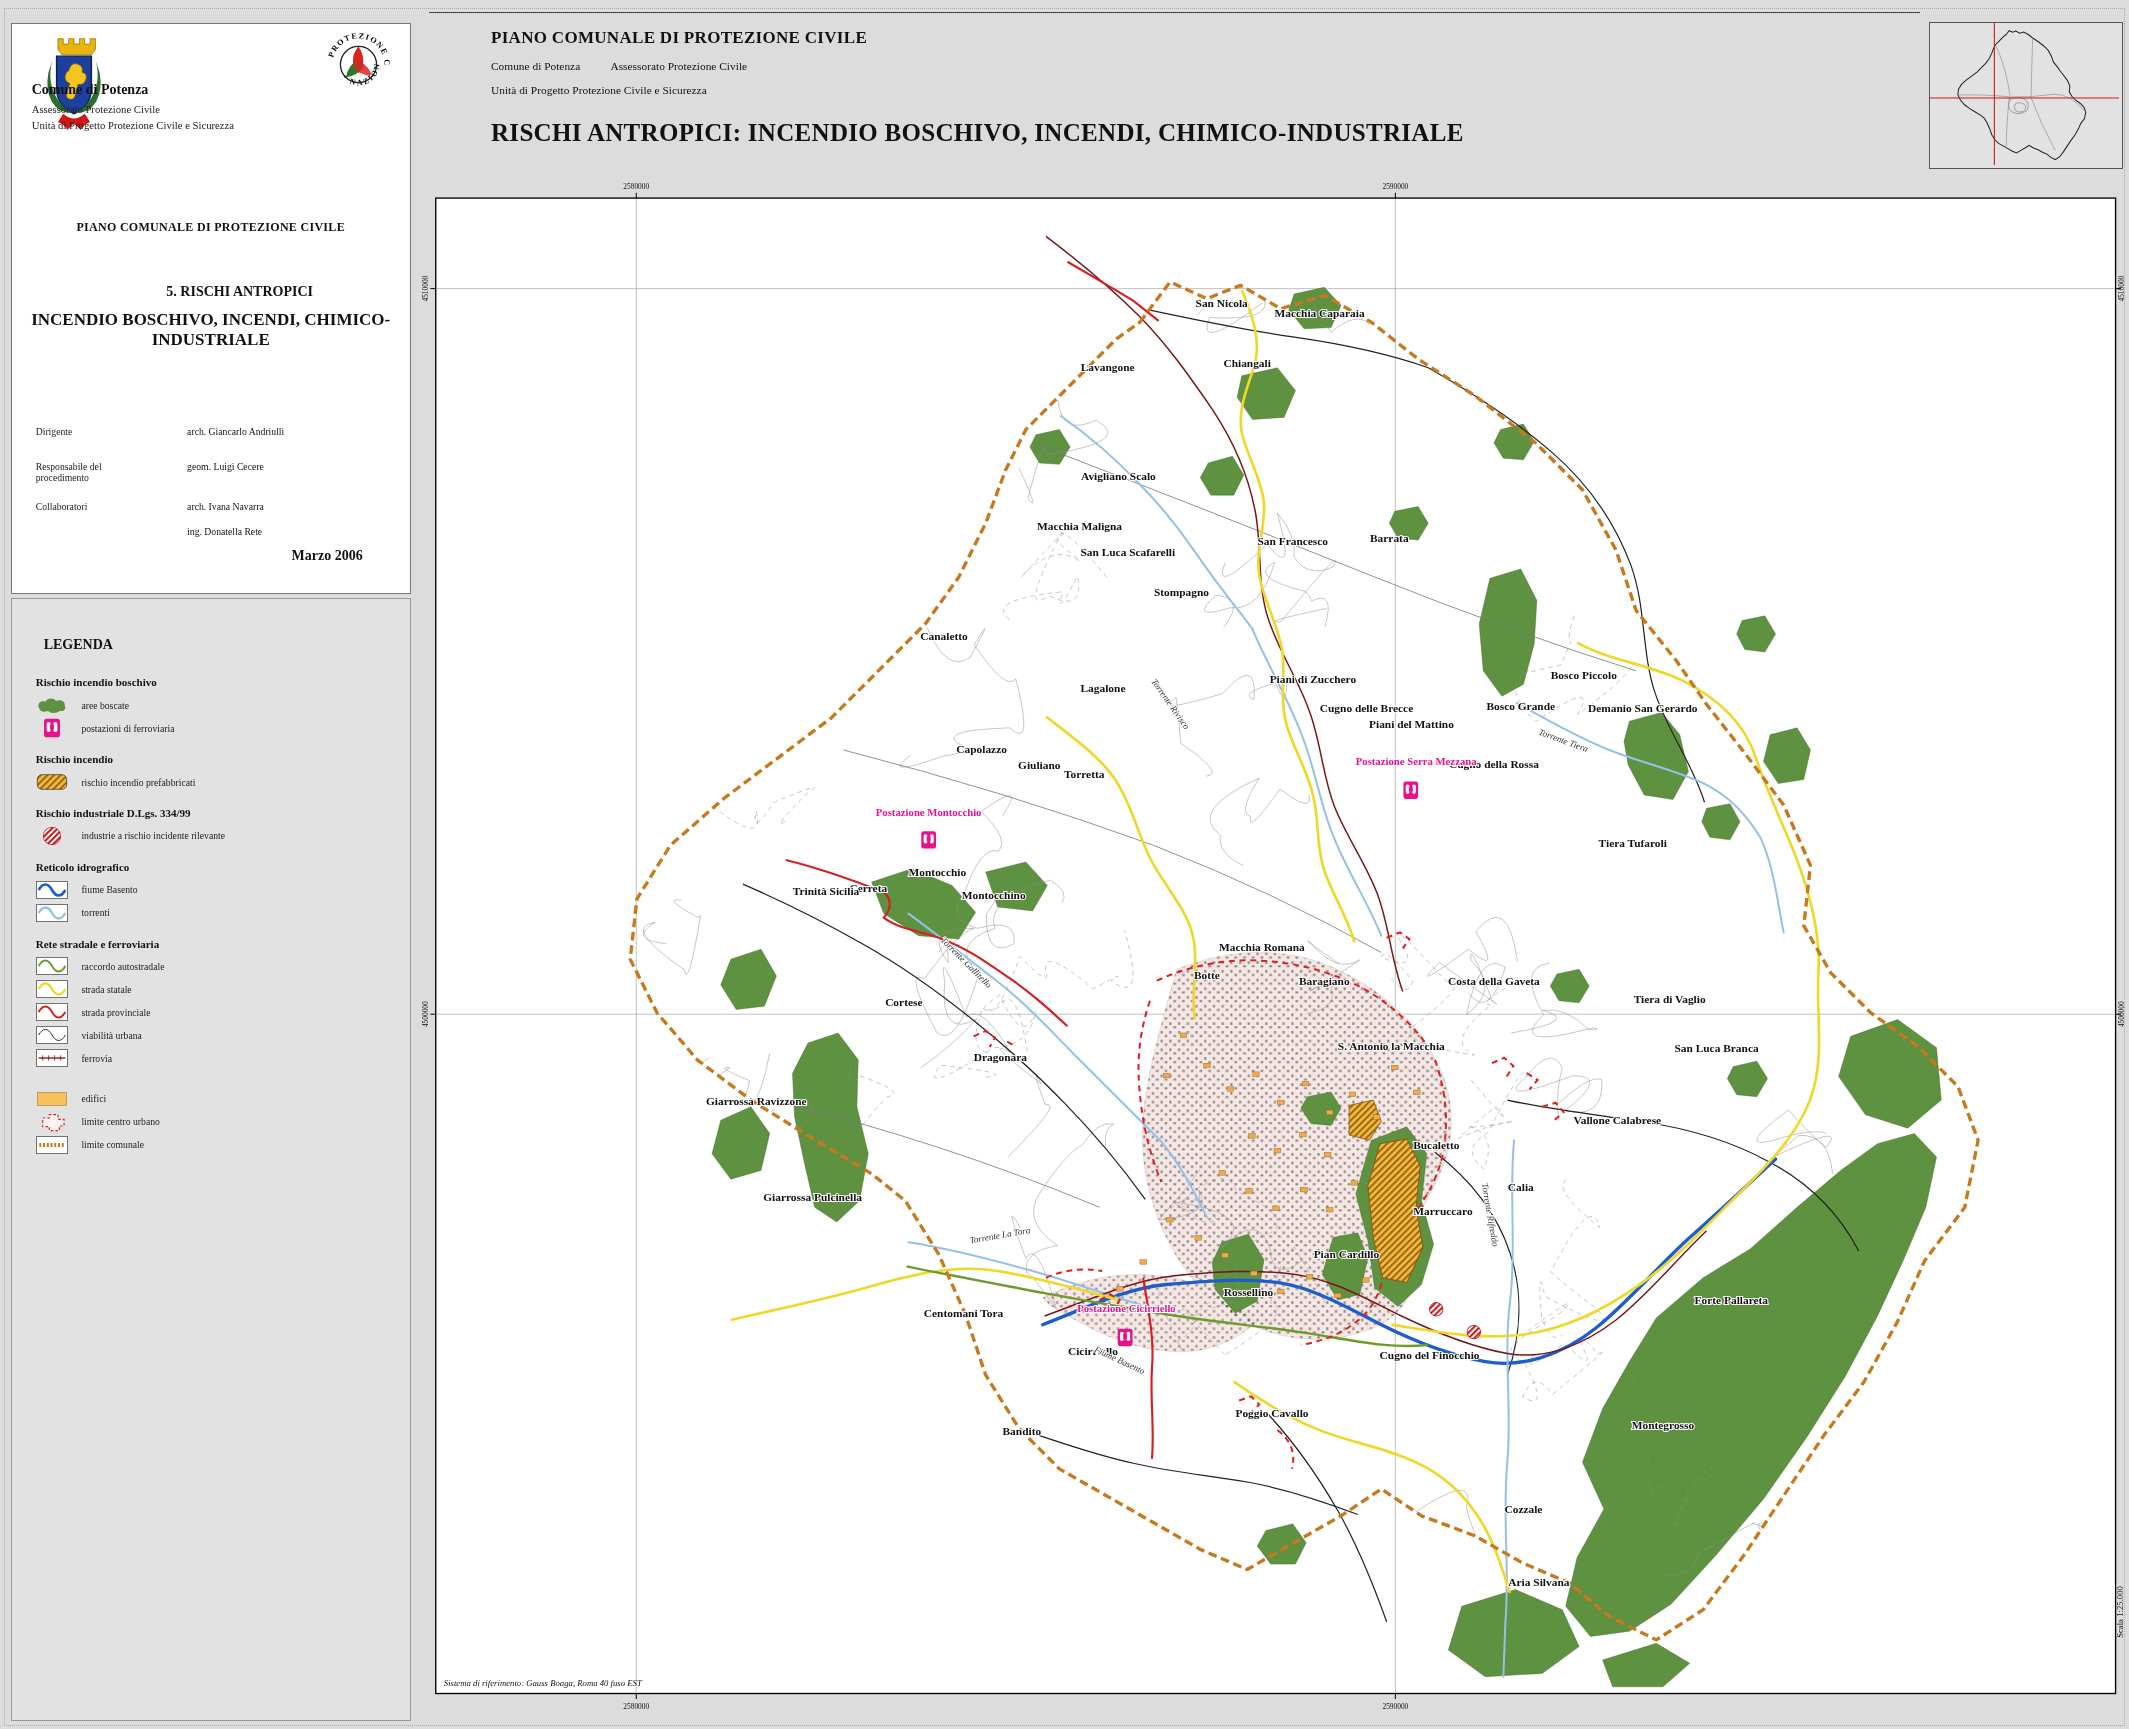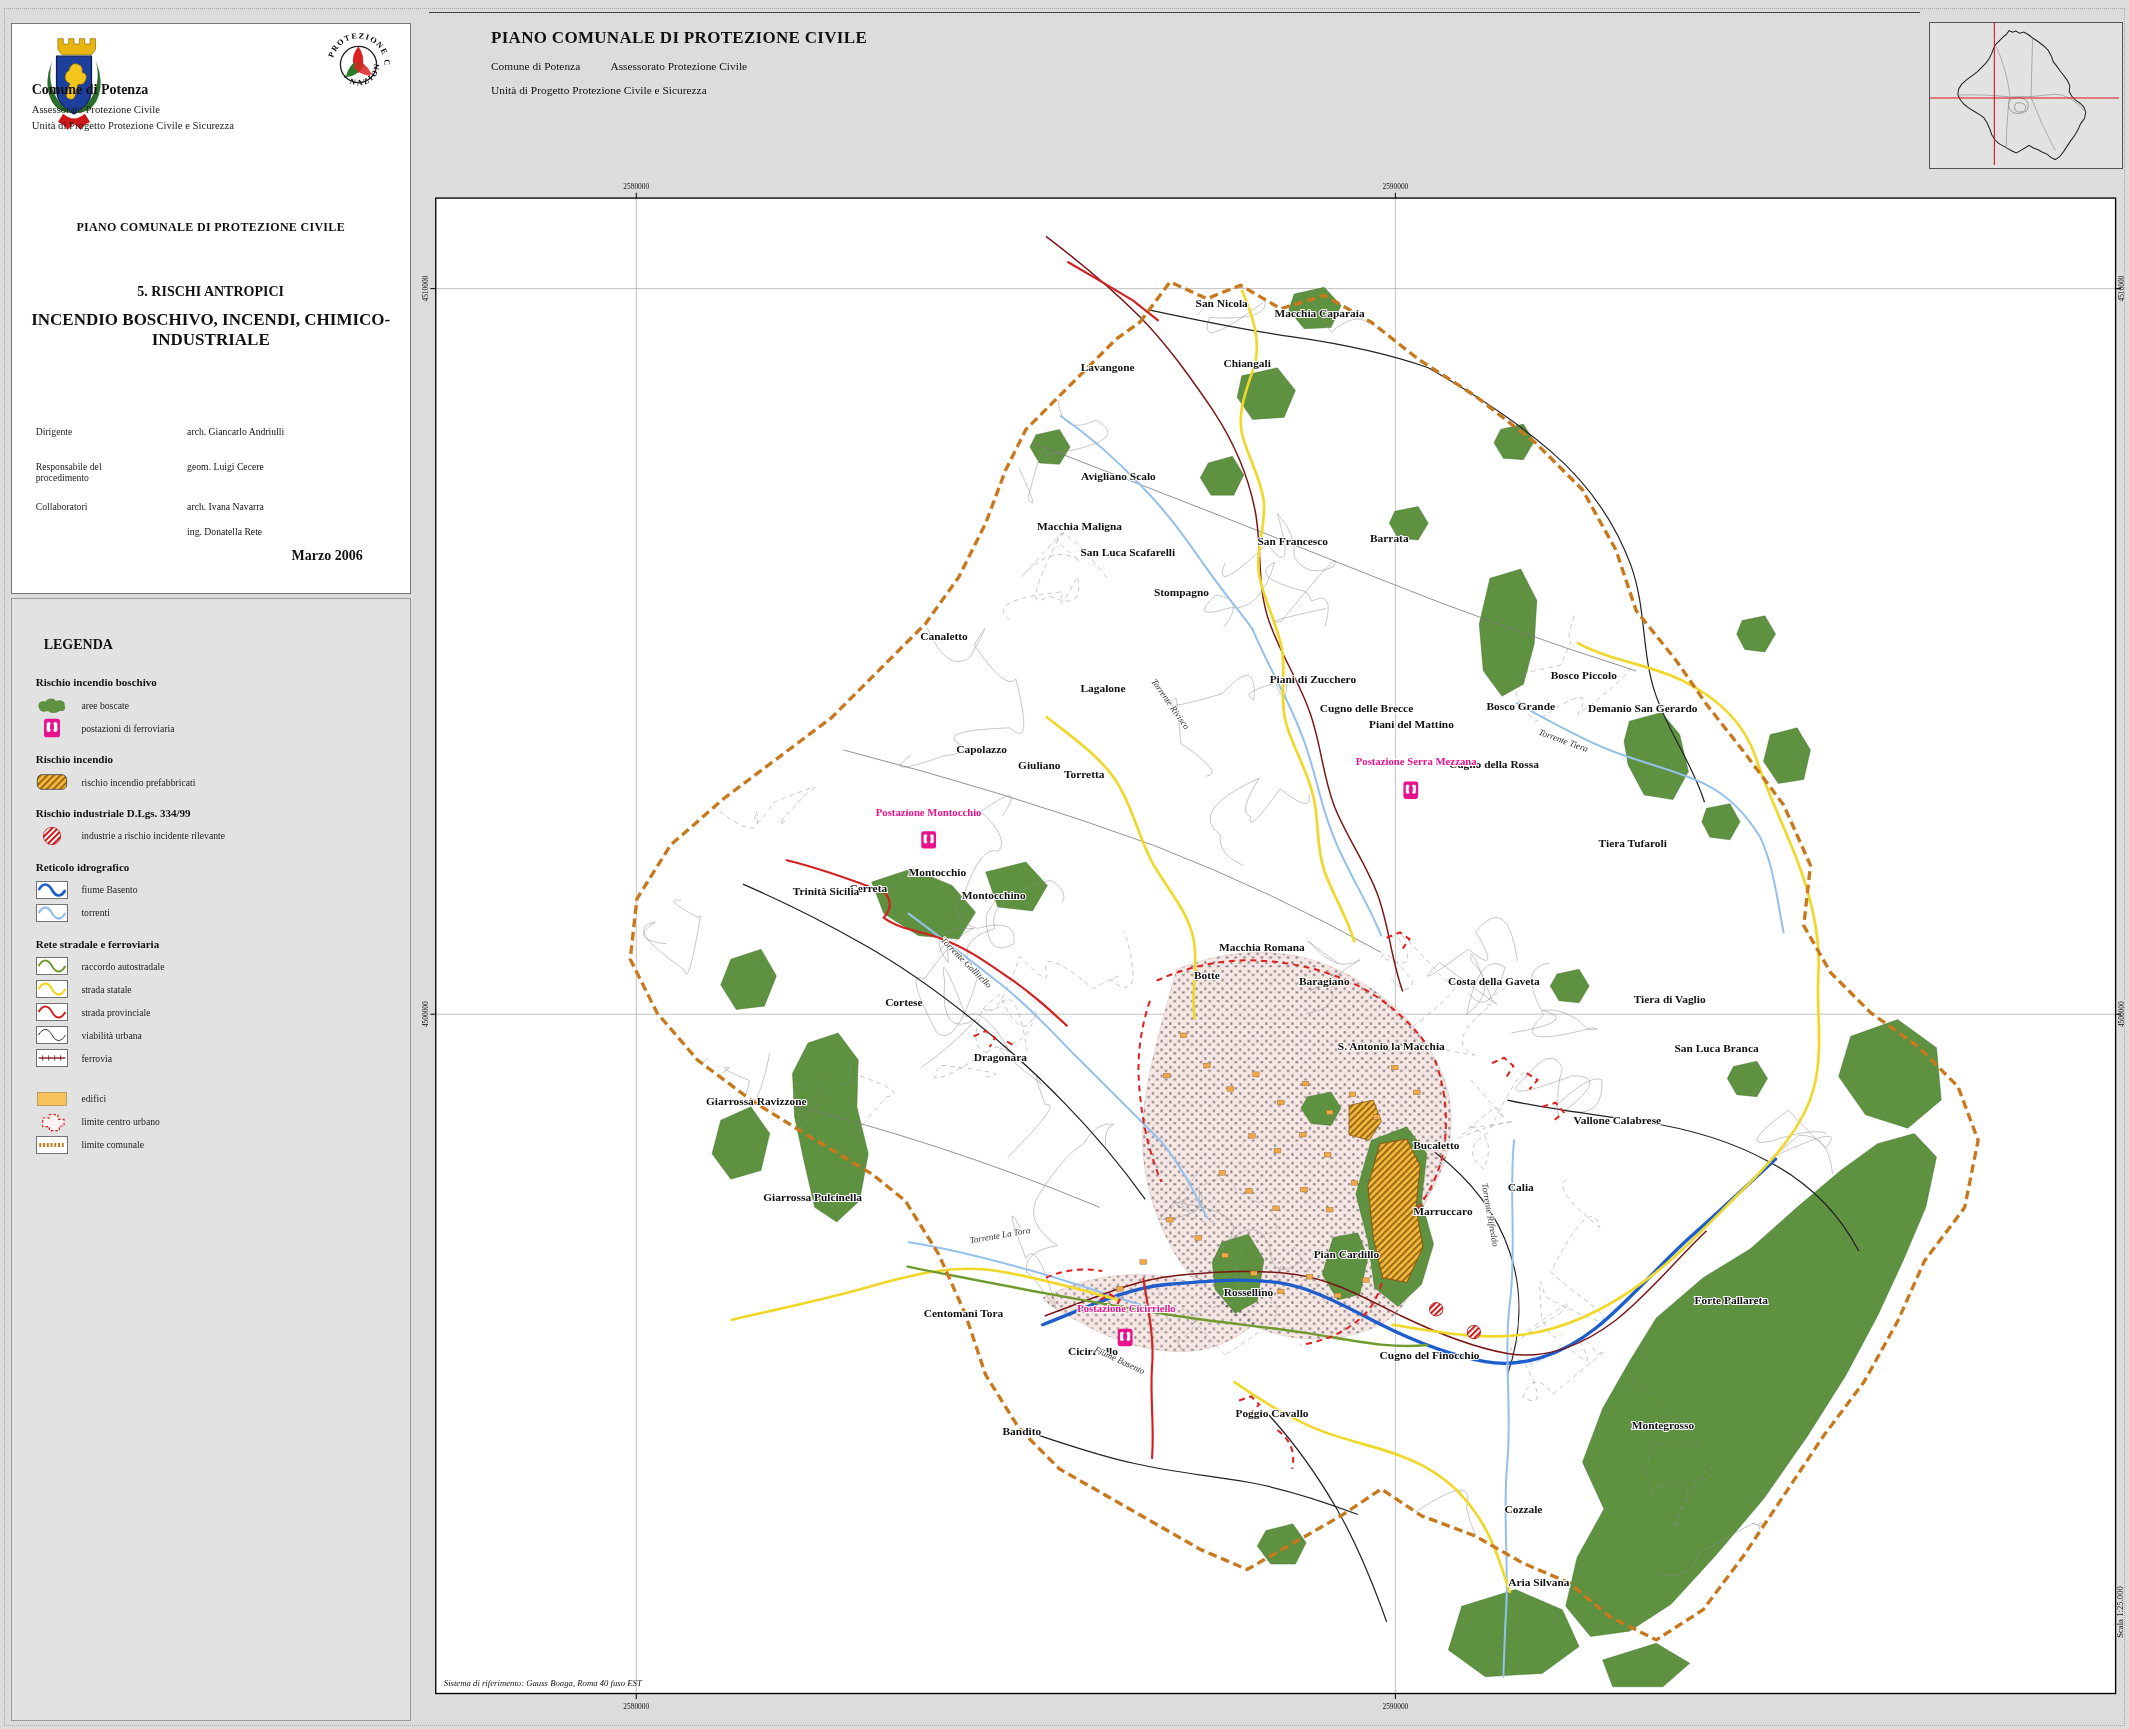--- a/index.html
+++ b/index.html
@@ -11,21 +11,21 @@
   
   #panel-top{position:absolute;left:10.7px;top:23px;width:398px;height:569px;
              background:#ffffff;border:0.7px solid #777;}
   #crest{position:absolute;left:31px;top:12px;}
   #pc-logo{position:absolute;right:16px;top:5.4px;}
   #org-block{position:absolute;left:20px;top:55px;line-height:1.55;}
   #org-block .org-name{font-weight:bold;font-size:14px;}
   #org-block .org-line{font-size:10.7px;color:#222;}
   .center-line{position:absolute;left:0;width:100%;text-align:center;}
   #plan-title{top:196px;font-weight:bold;font-size:12px;letter-spacing:0.3px;}
-  #doc-title{top:260px;font-weight:bold;font-size:14px;}
+  #doc-title{top:260px;font-weight:bold;font-size:14px;padding-left:29px;}
   #doc-subtitle{top:286px;font-weight:bold;font-size:17px;}
   .credit-row{position:absolute;left:24px;width:355px;font-size:9.7px;}
   .credit-role{display:inline-block;width:101px;vertical-align:top;color:#222;}
   .credit-name{display:inline-block;margin-left:48px;}
   #credit-0{top:402px;} #credit-1{top:437px;} #credit-2{top:477px;} #credit-3{top:502px;}
   #date-line{position:absolute;right:47px;top:524px;font-weight:bold;font-size:14px;}
 
   #panel-legend{position:absolute;left:10.7px;top:598px;width:398px;height:1121px;
                 background:#e2e2e2;border:0.7px solid #999;}
   #legend-title{position:absolute;left:24px;top:29.5px;font-size:14px;font-weight:bold;margin:8px;}
@@ -299,20 +299,21 @@
       </div>
   </aside>
 
   <header id="map-header">
     <h1 id="hdr-title">PIANO COMUNALE DI PROTEZIONE CIVILE</h1>
     <div id="hdr-line1">
       <span>Comune di Potenza</span><span class="gap"></span>
       <span>Assessorato Protezione Civile</span>
     </div>
     <div id="hdr-line2">Unità di Progetto Protezione Civile e Sicurezza</div>
+    <h2 id="hdr-maptitle">RISCHI ANTROPICI: INCENDIO BOSCHIVO, INCENDI, CHIMICO-INDUSTRIALE</h2>
   </header>
 
   <div id="locator">
     <svg width="189" height="142" viewBox="0 0 282 212">
       <g transform="translate(-47.75,-28.4) scale(0.095)">
         <use href="#boundary-path" fill="none" stroke="#222" stroke-width="16"></use>
         <path d="M940,1430 Q1400,1420 1750,1460 Q2100,1470 2440,1420 Q2700,1400 2950,1700" fill="none" stroke="#8a8a8a" stroke-width="10"></path>
         <path d="M1530,640 Q1700,1000 1760,1440 M2115,535 Q2100,1000 2090,1460 M1750,1460 Q1700,1900 1700,2270 M2090,1470 Q2250,1900 2470,2300" fill="none" stroke="#8a8a8a" stroke-width="10"></path>
         <path d="M1760,1500 q120,-60 240,0 q80,80 20,180 q-120,80 -240,10 q-80,-90 -20,-190 z M1850,1560 q80,-30 140,20 q40,60 -20,110 q-80,30 -130,-20 q-30,-60 10,-110 z" fill="none" stroke="#8a8a8a" stroke-width="12"></path>
       </g>

